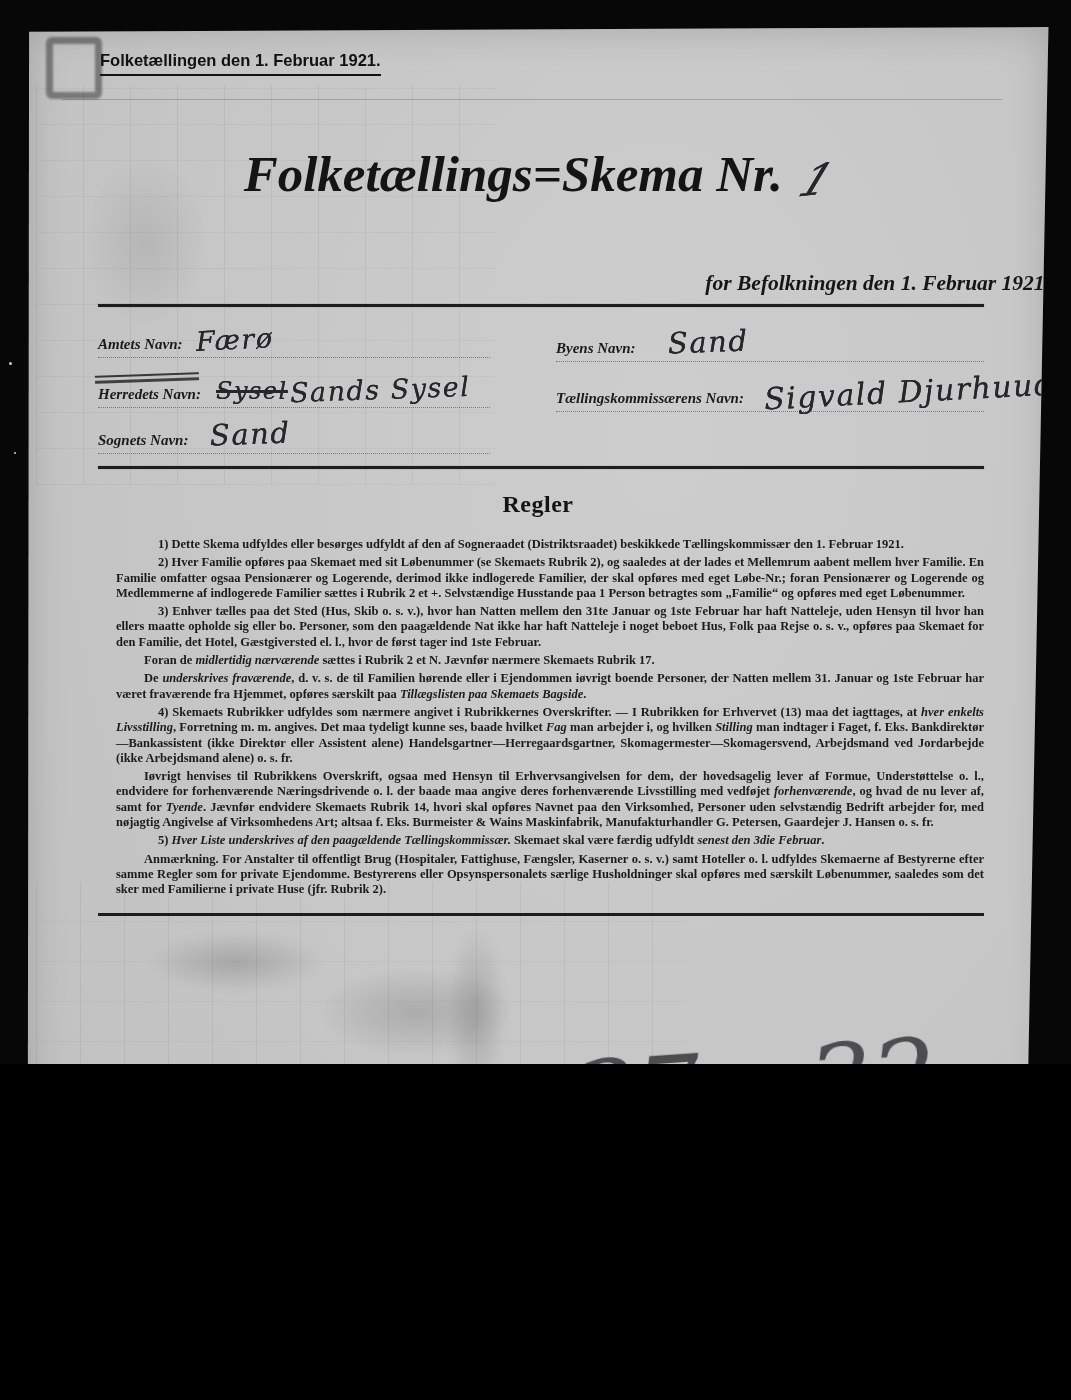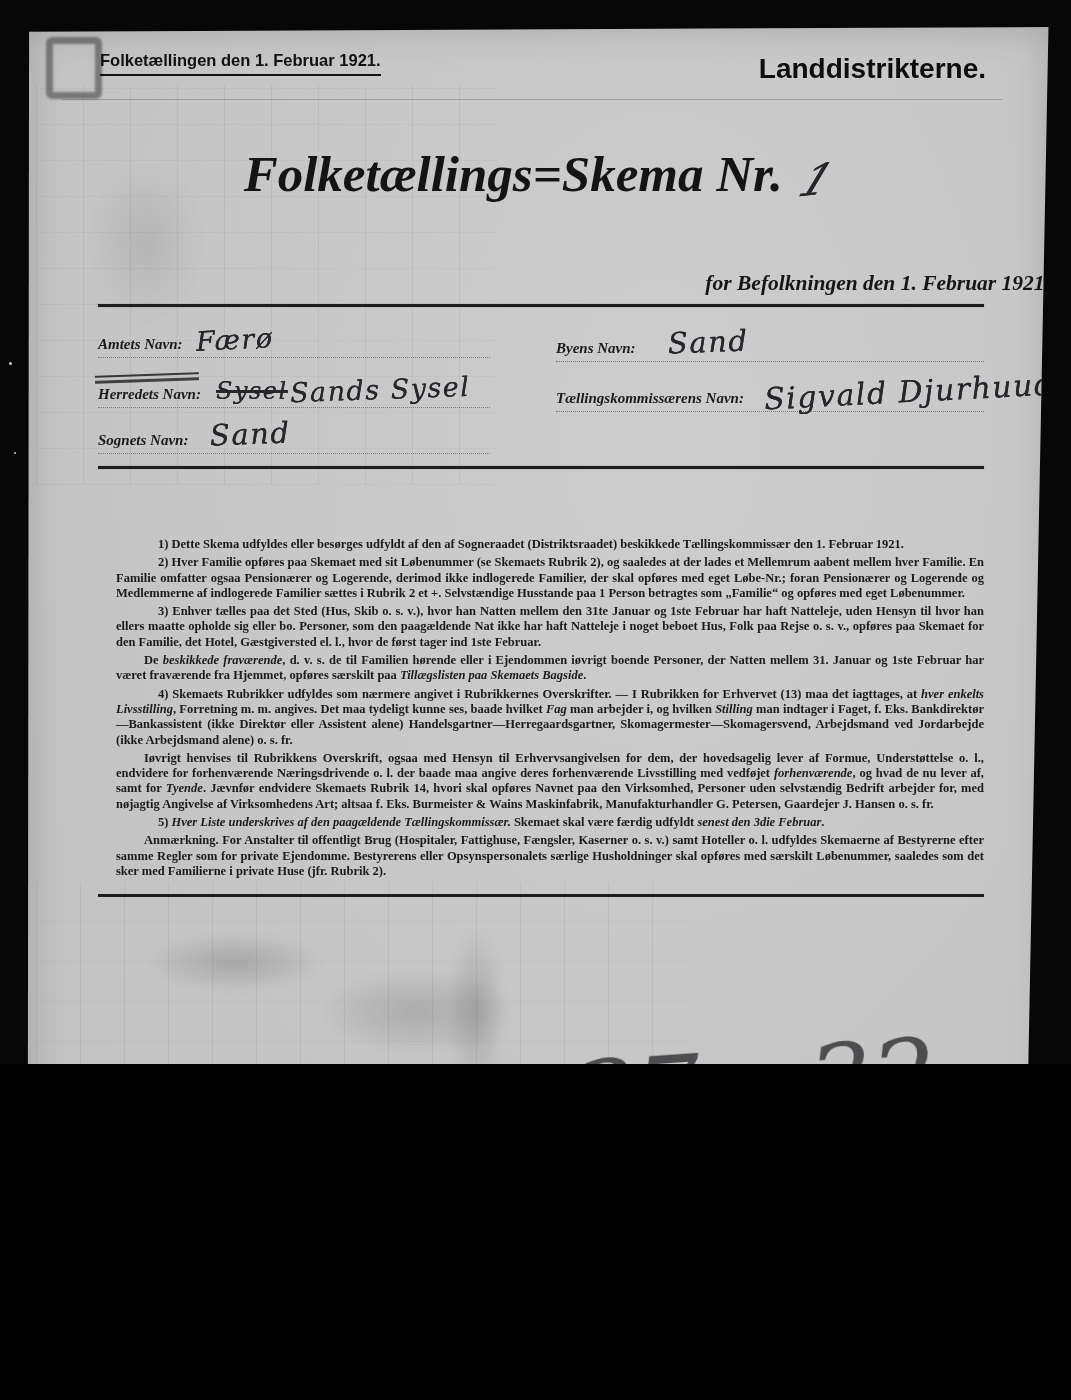--- a/index.html
+++ b/index.html
@@ -96,21 +96,20 @@
     <div class="ghost ghost-grid-bottom"></div>
     <div class="corner-blob"></div>
     <div class="scanline"></div>
     <div class="smudge" style="left:120px;top:905px;width:180px;height:60px;"></div>
     <div class="smudge" style="left:290px;top:940px;width:200px;height:90px;opacity:.9;"></div>
     <div class="smudge" style="left:420px;top:900px;width:60px;height:170px;"></div>
     <div class="smudge" style="left:200px;top:1240px;width:260px;height:70px;opacity:.7;"></div>
     <div class="smudge" style="left:60px;top:130px;width:120px;height:170px;opacity:.5;"></div>
 
     <div class="hdr-left">Folketællingen den 1. Februar 1921.</div>
-    <div class="hdr-right">Landdistrikterne.</div>
 
     <div class="title-row">
       <span class="title-main">Folketællings=Skema Nr.</span><span class="hw-one ink">1</span>
     </div>
     <div class="subtitle">for Befolkningen den 1. Februar 1921.</div>
 
     <div class="rule rule-top"></div>
 
     <div class="fld" style="left:72px;top:292px;width:392px;">
       <span class="lbl">Amtets Navn:</span>
@@ -132,26 +131,28 @@
       <span class="val ink" style="left:208px;font-size:30px;transform:rotate(-3deg);">Sigvald Djurhuud</span>
     </div>
 
     <div class="fld" style="left:72px;top:386px;width:392px;height:40px;">
       <span class="lbl">Sognets Navn:</span>
       <span class="val ink" style="left:112px;font-size:29px;transform:rotate(-2deg);">Sand</span>
     </div>
 
     <div class="rule rule-mid"></div>
 
+    <div class="regler-h">Regler</div>
     <div class="rules-wrap">
 
       <div class="par num"><span>1) Dette Skema udfyldes eller besørges udfyldt af den af Sogneraadet (Distriktsraadet) beskikkede Tællingskommissær den 1. Februar 1921.</span></div>
         <div class="par num"><span>2) Hver Familie opføres paa Skemaet med sit Løbenummer (se Skemaets Rubrik 2), og saaledes at der lades et Mellemrum aabent mellem hver Familie. En Familie omfatter ogsaa Pensionærer og Logerende, derimod ikke indlogerede Familier, der skal opføres med eget Løbe-Nr.; foran Pensionærer og Logerende og Medlemmerne af indlogerede Familier sættes i Rubrik 2 et +. Selvstændige Husstande paa 1 Person betragtes som „Familie“ og opføres med eget Løbenummer.</span></div>
         <div class="par num"><span>3) Enhver tælles paa det Sted (Hus, Skib o. s. v.), hvor han Natten mellem den 31te Januar og 1ste Februar har haft Natteleje, uden Hensyn til hvor han ellers maatte opholde sig eller bo. Personer, som den paagældende Nat ikke har haft Natteleje i noget beboet Hus, Folk paa Rejse o. s. v., opføres paa Skemaet for den Familie, det Hotel, Gæstgiversted el. l., hvor de først tager ind 1ste Februar.</span></div>
-        <div class="par sub"><span>De </span><em>beskikkede fraværende</em><span>, d. v. s. de til Familien hørende eller i Ejendommen iøvrigt boende Personer, der Natten mellem 31. Januar og 1ste Februar har været fraværende fra Hjemmet, opføres særskilt paa </span><em>Tillægslisten paa Skemaets Bagside</em><span>.</span></div>
+        <div class="par sub"><span>Foran de </span><em>midlertidig nærværende</em><span> sættes i Rubrik 2 et N. Jævnfør nærmere Skemaets Rubrik 17.</span></div>
+        <div class="par sub"><span>De </span><em>underskrives fraværende</em><span>, d. v. s. de til Familien hørende eller i Ejendommen iøvrigt boende Personer, der Natten mellem 31. Januar og 1ste Februar har været fraværende fra Hjemmet, opføres særskilt paa </span><em>Tillægslisten paa Skemaets Bagside</em><span>.</span></div>
         <div class="par num"><span>4) Skemaets Rubrikker udfyldes som nærmere angivet i Rubrikkernes Overskrifter. — I Rubrikken for Erhvervet (13) maa det iagttages, at </span><em>hver enkelts Livsstilling</em><span>, Forretning m. m. angives. Det maa tydeligt kunne ses, baade hvilket </span><em>Fag</em><span> man arbejder i, og hvilken </span><em>Stilling</em><span> man indtager i Faget, f. Eks. Bankdirektør—Bankassistent (ikke Direktør eller Assistent alene) Handelsgartner—Herregaardsgartner, Skomagermester—Skomagersvend, Arbejdsmand ved Jordarbejde (ikke Arbejdsmand alene) o. s. fr.</span></div>
         <div class="par sub"><span>Iøvrigt henvises til Rubrikkens Overskrift, ogsaa med Hensyn til Erhvervsangivelsen for dem, der hovedsagelig lever af Formue, Understøttelse o. l., endvidere for forhenværende Næringsdrivende o. l. der baade maa angive deres forhenværende Livsstilling med vedføjet </span><em>forhenværende</em><span>, og hvad de nu lever af, samt for </span><em>Tyende</em><span>.  Jævnfør endvidere Skemaets Rubrik 14, hvori skal opføres Navnet paa den Virksomhed, Personer uden selvstændig Bedrift arbejder for, med nøjagtig Angivelse af Virksomhedens Art; altsaa f. Eks. Burmeister &amp; Wains Maskinfabrik, Manufakturhandler G. Petersen, Gaardejer J. Hansen o. s. fr.</span></div>
         <div class="par num"><span>5) </span><em>Hver Liste underskrives af den paagældende Tællingskommissær.</em><span>  Skemaet skal være færdig udfyldt </span><em>senest den 3die Februar</em><span>.</span></div>
         <div class="par sub"><span>Anmærkning.  For Anstalter til offentligt Brug (Hospitaler, Fattighuse, Fængsler, Kaserner o. s. v.) samt Hoteller o. l. udfyldes Skemaerne af Bestyrerne efter samme Regler som for private Ejendomme.  Bestyrerens eller Opsynspersonalets særlige Husholdninger skal opføres med særskilt Løbenummer, saaledes som det sker med Familierne i private Huse (jfr. Rubrik 2).</span></div>
         <div class="rule-flow"></div>
     </div>
 
     <div class="pencil pencil-sum">
       <span class="d">37</span><span class="p">+</span><span class="d2">32</span>
     </div>

